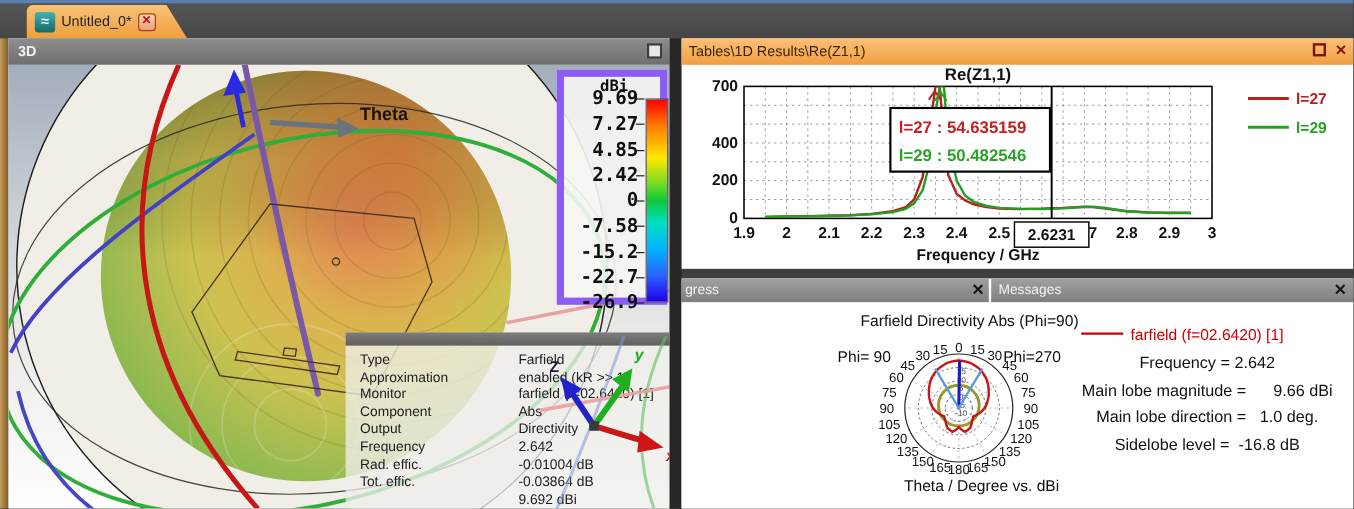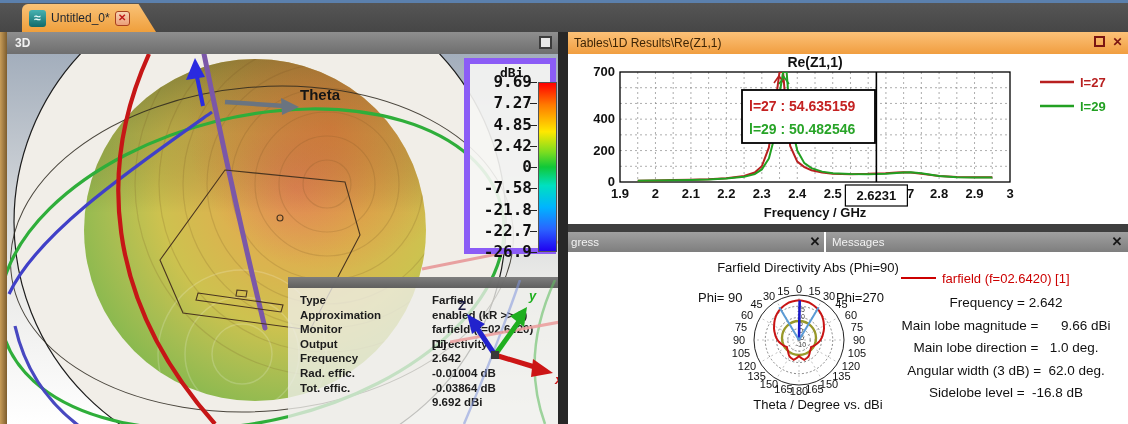--- a/index.html
+++ b/index.html
@@ -30,21 +30,21 @@
   
   #colorbar{left:457px;top:4px;width:92px;height:196px;background:rgba(246,246,244,0.9);
      border:6px solid #8b5cf6;font-family:"DejaVu Sans Mono",monospace;font-weight:bold;color:#101010;}
   #colorbar .cb-title{position:absolute;left:30px;top:1px;font-size:13px;}
   #colorbar .cb-bar{position:absolute;left:68px;top:18px;width:19px;height:170px;border:1px solid #555;
      background:linear-gradient(to bottom,#ff0000 0%,#ff7a00 13%,#ffe800 29%,#7ddd20 41%,#10c838 50%,
        #00e0c0 61%,#00b4ff 74%,#2a64ff 87%,#2000f0 100%);}
   #colorbar .cb-label{position:absolute;width:60px;text-align:right;font-size:16px;line-height:10px;}
   #colorbar .cb-tick{position:absolute;left:60px;width:7px;height:1px;background:#222;}
   
-  #ff-info{left:281px;top:223px;width:270px;height:147px;background:rgba(238,238,234,0.78);font-weight:bold;}
+  #ff-info{left:281px;top:223px;width:270px;height:147px;background:rgba(238,238,234,0.78);}
   #ff-info-bar{position:absolute;left:0;top:0;width:100%;height:11px;
      background:linear-gradient(rgba(120,120,120,.95),rgba(88,88,88,.95));}
   #ff-rows{position:absolute;left:12px;top:16px;width:250px;font-size:11.5px;color:#1c1c1c;}
   .ff-row{display:flex;height:14.6px;line-height:14.6px;}
   .ff-row .k{width:108px;}
   .ff-row .v{flex:1;margin-left:24px;}
   #axes-widget{left:443px;top:226px;width:110px;height:144px;}
   
   #sep-v{left:558px;top:32px;width:10px;height:392px;background:#272727;}
   
@@ -167,21 +167,21 @@
           <div class="cb-label" style="left: 2px; top: 34.25px;">7.27</div>
           <div class="cb-tick" style="top: 39.25px;"></div>
           <div class="cb-label" style="left: 2px; top: 55.5px;">4.85</div>
           <div class="cb-tick" style="top: 60.5px;"></div>
           <div class="cb-label" style="left: 2px; top: 76.75px;">2.42</div>
           <div class="cb-tick" style="top: 81.75px;"></div>
           <div class="cb-label" style="left: 2px; top: 98px;">0</div>
           <div class="cb-tick" style="top: 103px;"></div>
           <div class="cb-label" style="left: 2px; top: 119.25px;">-7.58</div>
           <div class="cb-tick" style="top: 124.25px;"></div>
-          <div class="cb-label" style="left: 2px; top: 140.5px;">-21.8</div>
+          <div class="cb-label" style="left: 2px; top: 140.5px;">-15.2</div>
           <div class="cb-tick" style="top: 145.5px;"></div>
           <div class="cb-label" style="left: 2px; top: 161.75px;">-22.7</div>
           <div class="cb-tick" style="top: 166.75px;"></div>
           <div class="cb-label" style="left: 2px; top: 183px;">-26.9</div>
           <div class="cb-tick" style="top: 188px;"></div>
         </div>
 
       <div class="abs" id="ff-info">
         <div id="ff-info-bar"></div>
         <div id="ff-rows">
@@ -189,20 +189,24 @@
               <div class="k">Type</div>
               <div class="v">Farfield</div>
             </div>
             <div class="ff-row">
               <div class="k">Approximation</div>
               <div class="v">enabled (kR &gt;&gt; 1)</div>
             </div>
             <div class="ff-row">
               <div class="k">Monitor</div>
               <div class="v">farfield (f=02.6420) [1]</div>
+            </div>
+            <div class="ff-row">
+              <div class="k">Component</div>
+              <div class="v">Abs</div>
             </div>
             <div class="ff-row">
               <div class="k">Output</div>
               <div class="v">Directivity</div>
             </div>
             <div class="ff-row">
               <div class="k">Frequency</div>
               <div class="v">2.642</div>
             </div>
             <div class="ff-row">
@@ -396,18 +400,17 @@
           <line x1="333" y1="26" x2="368" y2="26" stroke="#cc0000" stroke-width="2"></line>
           <text x="374" y="31" font-size="13" fill="#cc0000">farfield (f=02.6420) [1]</text>
           <text x="130" y="50" font-size="13" fill="#111">Phi= 90</text>
           <text x="268" y="50" font-size="13" fill="#111">Phi=270</text>
           <text x="250" y="157" text-anchor="middle" font-size="13" fill="#111">Theta / Degree vs. dBi</text>
         </svg>
       <div id="ff-stats">
           <div class="stat-line">Frequency = 2.642</div>
           <div class="stat-line">Main lobe magnitude =      9.66 dBi</div>
           <div class="stat-line">Main lobe direction =   1.0 deg.</div>
-          <div class="stat-line">Angular width (3 dB) =  62.0 deg.</div>
           <div class="stat-line">Sidelobe level =  -16.8 dB</div>
         </div>
     </div>
   </div>
 </div>
 
 </body></html>

